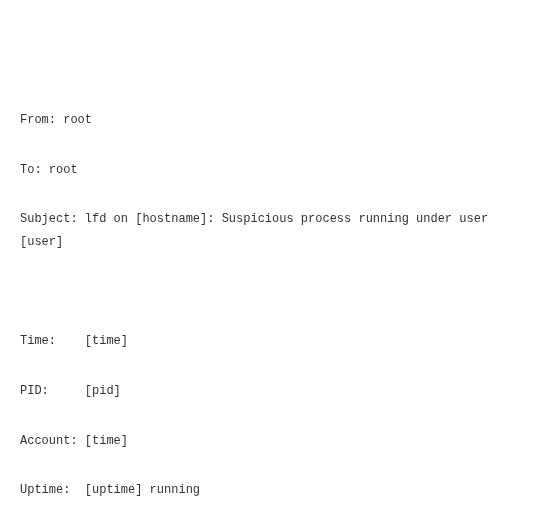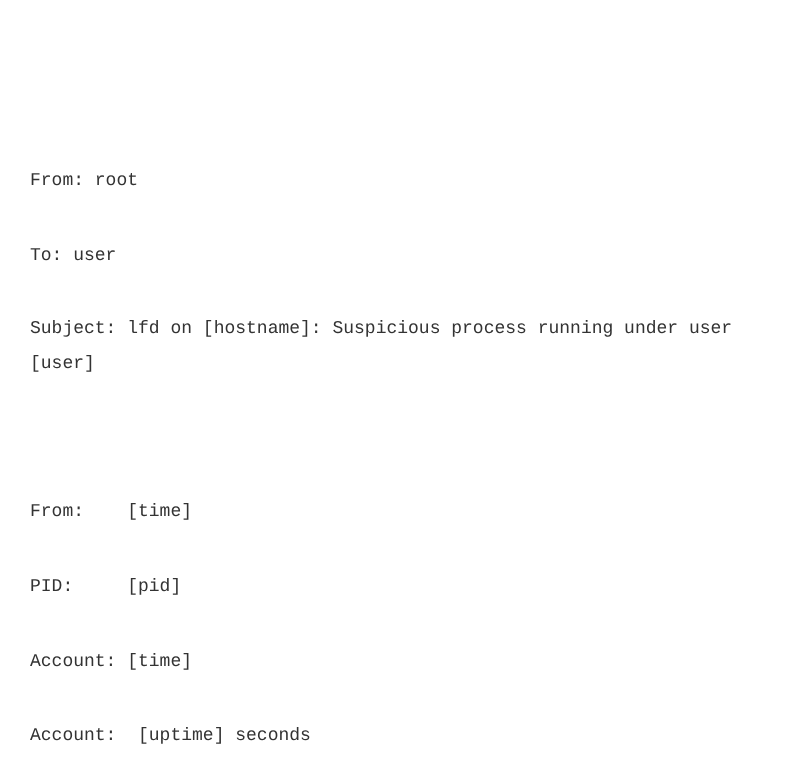--- a/index.html
+++ b/index.html
@@ -23,27 +23,27 @@
     .blank {
       height: 1.9em;
     }
   </style>
 </head>
 <body>
 
 
 
 <span class="line">From: root</span>
-<span class="line">To: user</span>
+<span class="line">To: root</span>
 <span class="line">Subject: lfd on [hostname]: Suspicious process running under user [user]</span>
 <div class="blank"></div>
-<span class="line">From:    [time]</span>
+<span class="line">Time:    [time]</span>
 <span class="line">PID:     [pid]</span>
 <span class="line">Account: [time]</span>
-<span class="line">Account:  [uptime] seconds</span>
+<span class="line">Uptime:  [uptime] running</span>
 <div class="blank"></div>
 
 
 
 
 
 
 
 
 

